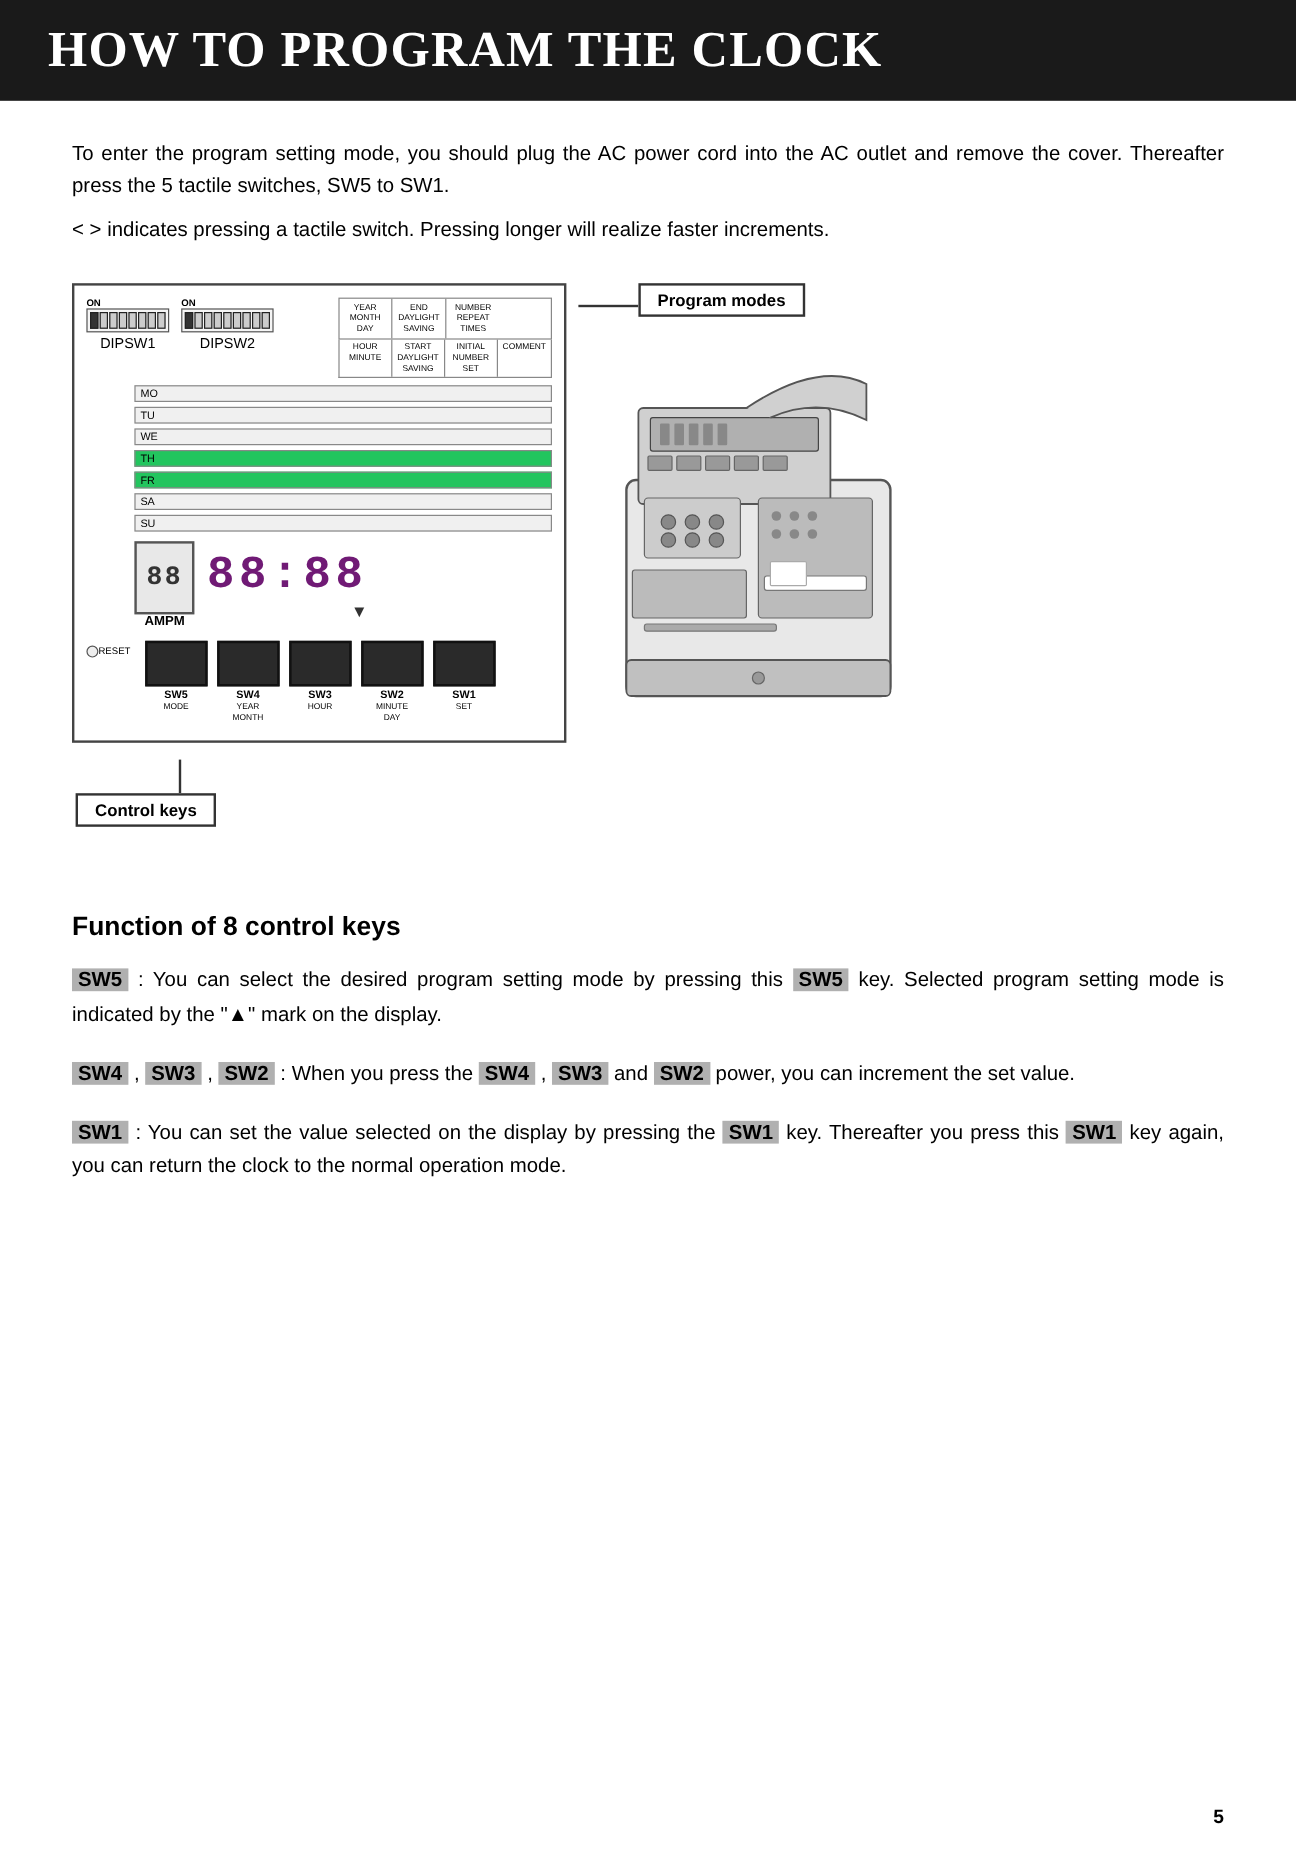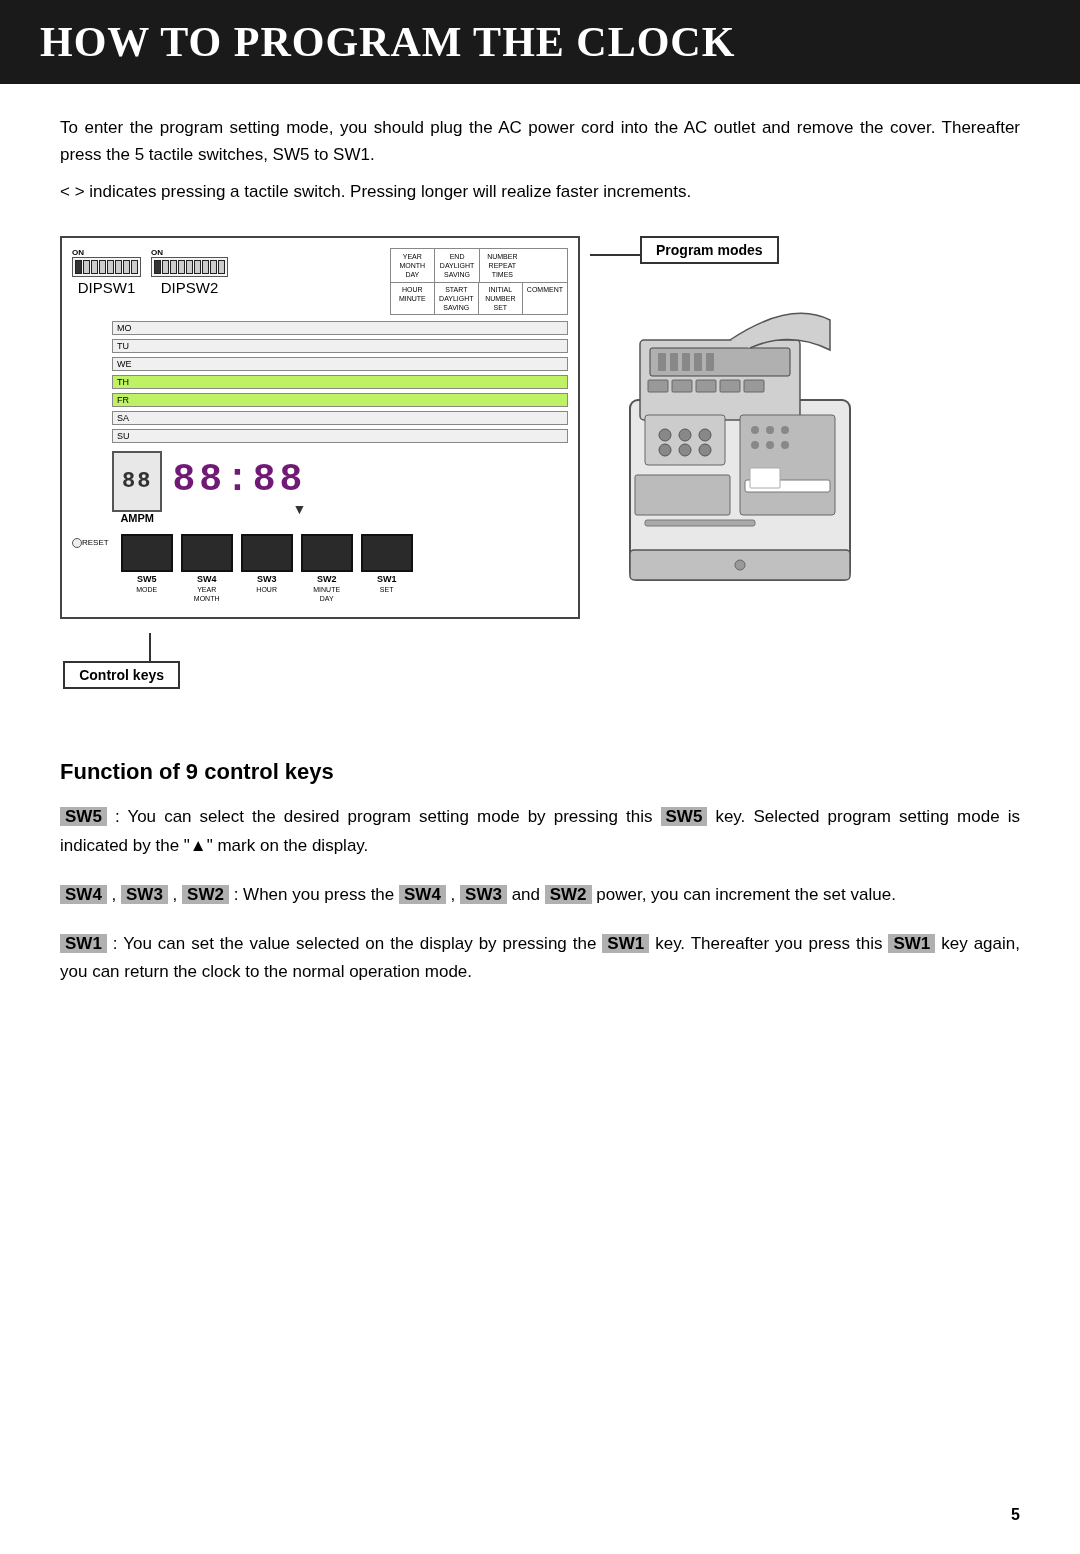--- a/index.html
+++ b/index.html
@@ -54,40 +54,40 @@
     .dip-switch {
       width: 7px;
       height: 14px;
       background: #333;
       border: 1px solid #222;
     }
     .dip-switch.off {
       background: #ccc;
     }
     .dip-label {
-      font-size: 15px;
+      font-size: 12px;
       margin-top: 2px;
       text-align: center;
     }
 
     
     .day-row {
       display: flex;
       gap: 4px;
       margin: 4px 0 0 40px;
       font-size: 9px;
       flex-direction: column;
     }
     .day-item {
       padding: 1px 4px;
       border: 1px solid #888;
       background: #f0f0f0;
     }
     .day-item.active {
-      background: #bef264;
+      background: #22c55e;
     }
 
     
     .display-area {
       display: flex;
       align-items: center;
       margin: 8px 0 8px 40px;
       gap: 10px;
     }
     .small-display {
@@ -298,21 +298,21 @@
     .sub-mode-text {
       font-size: 7px;
       line-height: 1.3;
       text-align: center;
     }
 
     .diagram-box {
       border: 2px solid #444;
       padding: 10px 10px 10px 10px;
       background: #fff;
-      width: 520px;
+      width: 412px;
     }
 
     .dips-and-modes-row {
       display: flex;
       align-items: flex-start;
       gap: 8px;
       margin-bottom: 6px;
     }
 
     .dips-col {
@@ -535,21 +535,21 @@
           <circle cx="195" cy="150" r="4" fill="#888"></circle>
           <circle cx="195" cy="165" r="4" fill="#888"></circle>
 
           <rect x="160" y="188" width="30" height="20" rx="1" fill="#fff" stroke="#aaa" stroke-width="1"></rect>
         </svg>
       </div>
     </div>
 
   </div>
 
-  <h2 class="section-heading">Function of 9 control keys</h2>
+  <h2 class="section-heading">Function of 8 control keys</h2>
 
   <p class="para-block">
     <span class="key-highlight">SW5</span>
     <span> : You can select the desired program setting mode by pressing this </span>
     <span class="key-highlight">SW5</span>
     <span> key. Selected program setting mode is indicated by the "▲" mark on the display.</span>
   </p>
 
   <p class="para-block">
     <span class="key-highlight">SW4</span>

